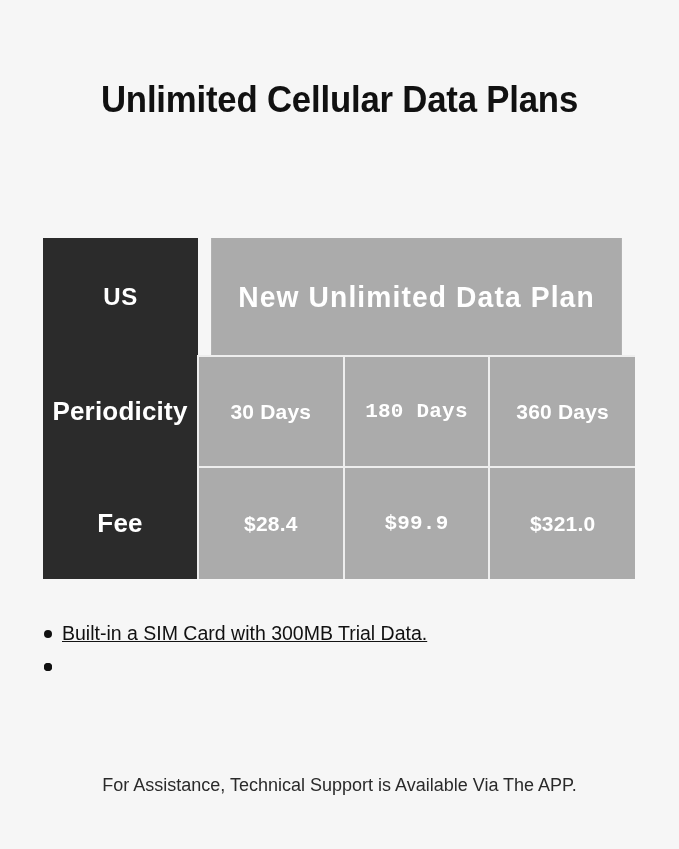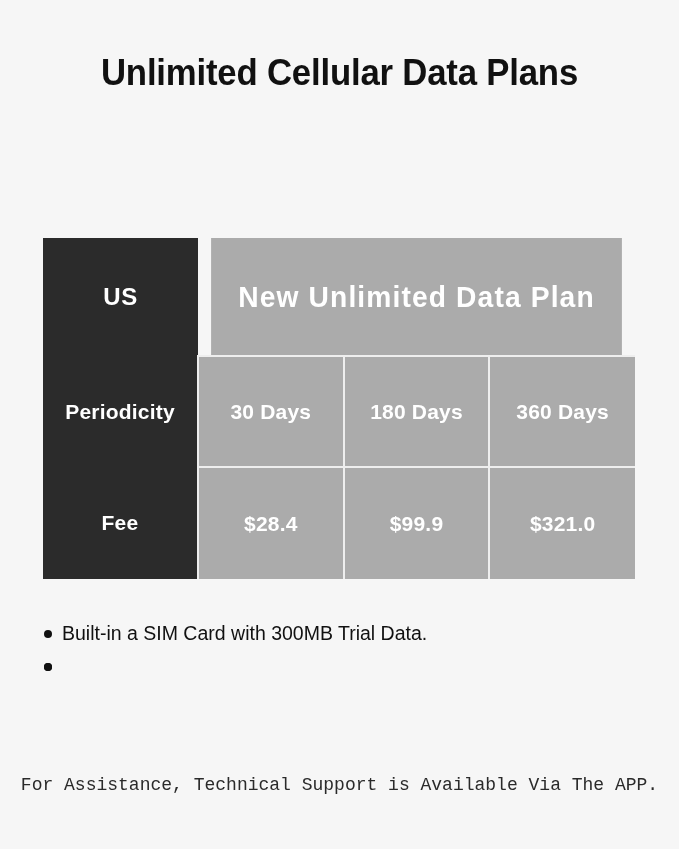--- a/index.html
+++ b/index.html
@@ -13,21 +13,21 @@
     font-family: "Liberation Sans", sans-serif;
     color: #141414;
     overflow: hidden;
     position: relative;
   }
 
   
   .header-block {
     position: absolute;
     left: 0;
-    top: 52px;
+    top: 79px;
     width: 679px;
     text-align: center;
   }
   .page-title {
     font-size: 36px;
     font-weight: bold;
     letter-spacing: -0.2px;
     line-height: 42px;
     color: #111111;
     margin: 0;
@@ -56,21 +56,21 @@
   .plans-table td {
     padding: 0;
     text-align: center;
     vertical-align: middle;
     color: #ffffff;
     font-weight: bold;
   }
   .lbl-cell {
     background: #2b2b2b;
     width: 155px;
-    font-size: 21px;
+    font-size: 26px;
     letter-spacing: 0.2px;
   }
   .lbl-cell.us-cell {
     font-size: 24px;
     letter-spacing: 0.5px;
     margin-left: 24px;
   }
   .val-cell {
     background: #ababab;
     font-size: 21px;
@@ -84,32 +84,33 @@
     letter-spacing: 1.2px;
     transform: scaleX(0.94);
   }
   .row-head { height: 118px; }
   .row-mid  { height: 109px; }
   .row-last { height: 111px; }
   .val-cell.row-mid, .val-cell.row-last {
     border-top: 2px solid #eeeeee;
   }
   .col-a { width: 127px; }
-  .col-b { width: 153px; }
+  .col-b { width: 153px; font-family: Liberation Mono, monospace; }
   .col-c { width: 157px; }
 
   
   .notes {
     position: absolute;
     left: 43px;
     top: 618px;
     width: 600px;
     margin: 0;
     padding: 0;
     list-style: none;
+    text-decoration: underline;
   }
   .note-item {
     position: relative;
     padding-left: 19px;
     font-size: 19.5px;
     line-height: 31px;
     color: #111111;
     margin-bottom: 2px;
   }
   .note-bullet {
@@ -125,21 +126,21 @@
   
   .footer-note {
     position: absolute;
     left: 0;
     top: 773px;
     width: 679px;
     text-align: center;
     font-size: 18px;
     line-height: 24px;
     color: #2a2a2a;
-    font-family: Liberation Mono, monospace;
+    font-family: Liberation Sans, sans-serif;
   }
 </style>
 </head>
 <body>
 
 <div class="header-block">
   <h1 class="page-title">Unlimited Cellular Data Plans</h1>
 </div>
 
 <table class="plans-table">

